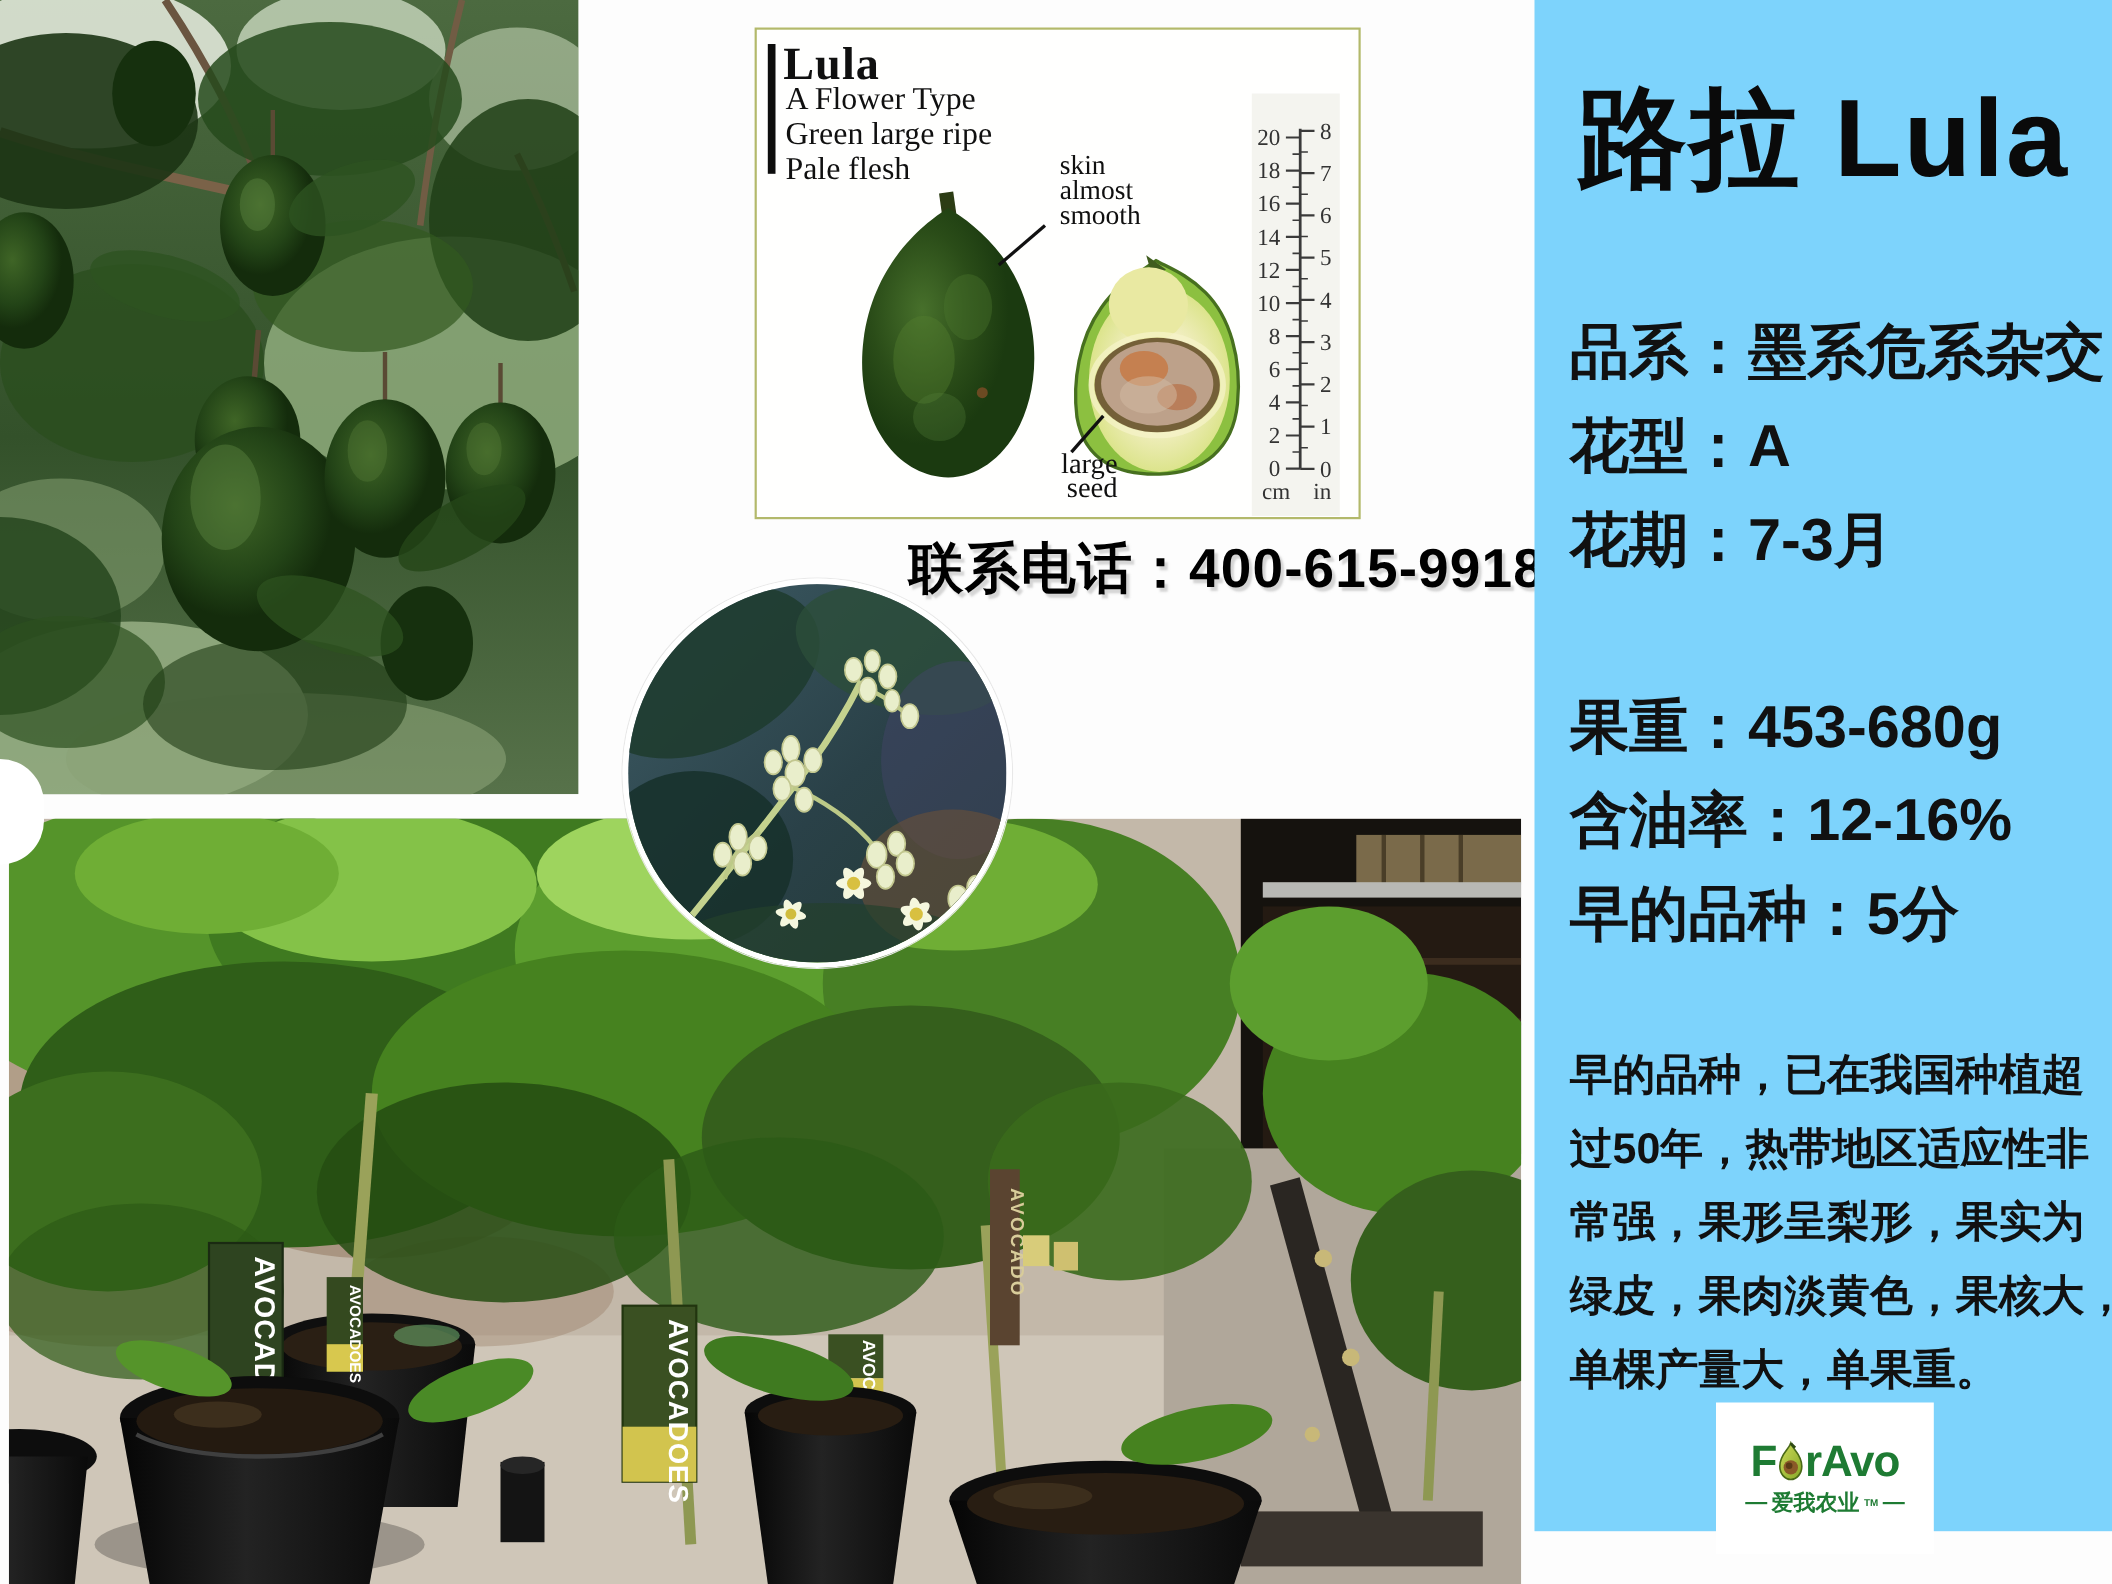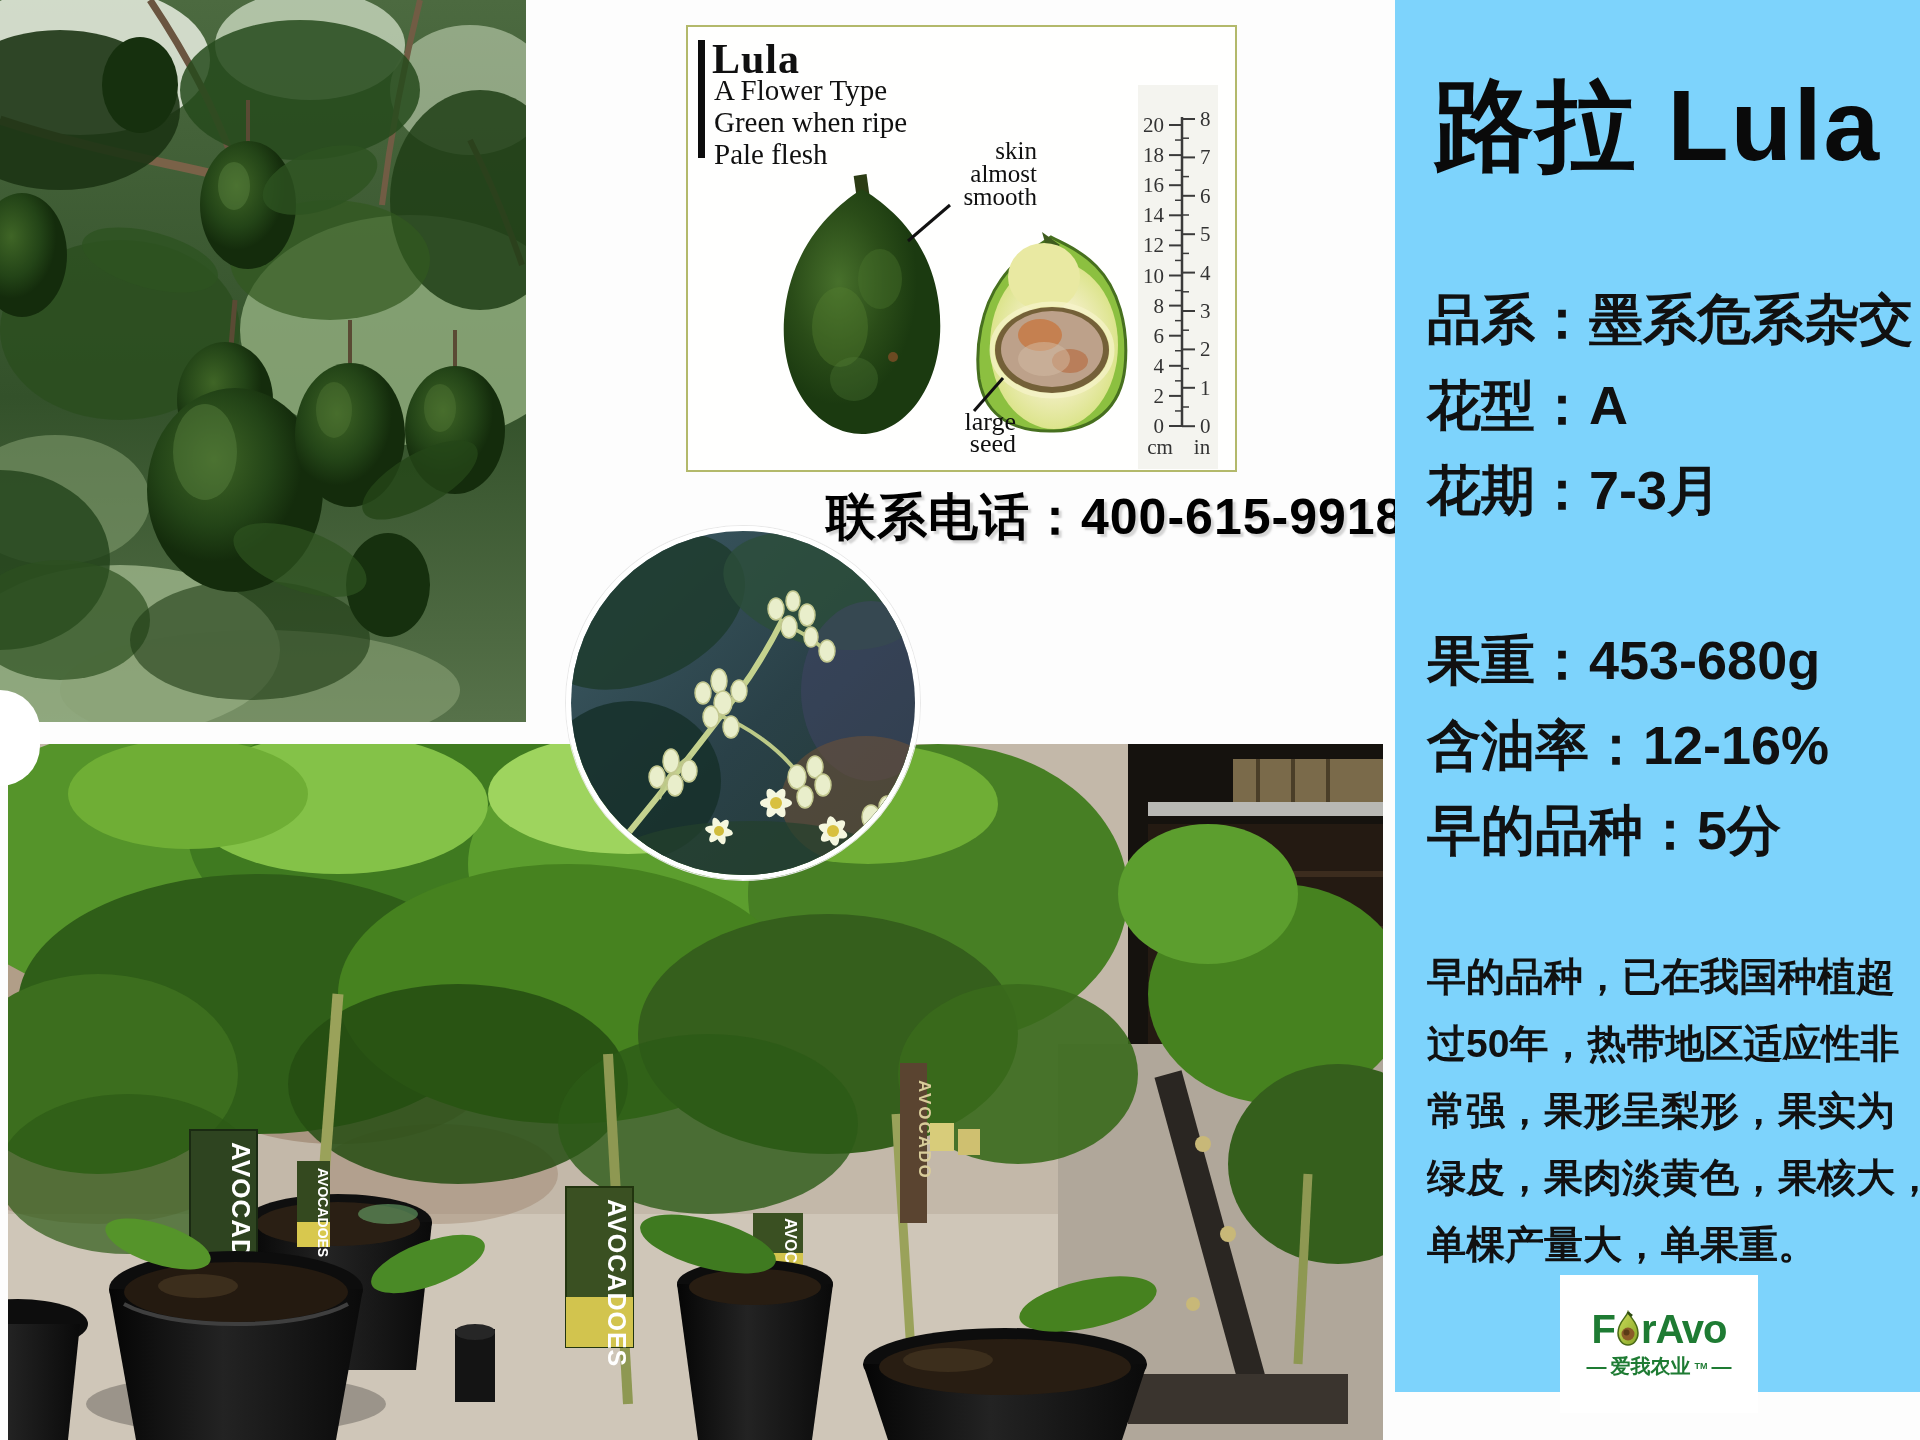--- a/index.html
+++ b/index.html
@@ -13,21 +13,21 @@
        border:5px solid #ffffff;overflow:hidden;z-index:2;box-shadow:0 0 0 1px #e8e8e8;}
   #corner-bump{left:0;top:690px;width:40px;height:96px;background:#ffffff;
        border-radius:0 48px 48px 0;z-index:3;}
   
   #diagram-box{left:686px;top:25px;width:547px;height:443px;background:#fffffe;
        border:2px solid #b3b96b;}
   #diagram-box .serif{font-family:"Liberation Serif",serif;color:#101010;}
   #lula-bar{left:10px;top:13px;width:7px;height:118px;background:#0d0d0d;}
   #lula-title{left:24px;top:8px;font-size:42px;font-weight:bold;letter-spacing:1px;}
   .diag-line{left:26px;font-size:29px;line-height:31px;}
-  #skin-label{right:198px;top:112px;text-align:right;font-size:25px;line-height:23px;}
+  #skin-label{right:198px;top:112px;font-size:25px;line-height:23px;}
   #seed-label{left:228px;top:384px;width:100px;text-align:right;font-size:26px;line-height:22px;}
   #diagram-svg{left:0;top:0;width:547px;height:443px;}
   
   #contact-text{left:826px;top:484px;font-size:50px;font-weight:bold;color:#000000;
        letter-spacing:1px;text-shadow:3px 3px 2px rgba(150,150,150,0.4);white-space:nowrap;}
   
   #sidebar{left:1395px;top:0;width:525px;height:1392px;background:#7dd3fc;z-index:4;}
   #sidebar-title{left:0;top:60px;width:100%;text-align:center;font-size:100px;
        font-weight:800;color:#0a0a0a;letter-spacing:2px;white-space:nowrap;}
   .spec-line{left:32px;font-size:54px;font-weight:bold;color:#111;white-space:nowrap;}
@@ -201,21 +201,21 @@
         <line x1="494" y1="380" x2="501" y2="380" stroke="#3a3a3a" stroke-width="1.5"></line>
         <line x1="494" y1="399.2" x2="507" y2="399.2" stroke="#3a3a3a" stroke-width="2"></line>
         <text x="512" y="406.2" text-anchor="start" font-size="21" fill="#333" font-family="&quot;Liberation Serif&quot;,serif">0</text>
         <text x="472" y="427" text-anchor="middle" font-size="21" fill="#333" font-family="&quot;Liberation Serif&quot;,serif">cm</text>
         <text x="514" y="427" text-anchor="middle" font-size="21" fill="#333" font-family="&quot;Liberation Serif&quot;,serif">in</text>
       </g>
   </svg>
   <div class="abs" id="lula-bar"></div>
   <div class="abs serif" id="lula-title">Lula</div>
   <div class="abs serif diag-line" style="top:48px">A Flower Type</div>
-  <div class="abs serif diag-line" style="top:80px">Green when ripe</div>
+  <div class="abs serif diag-line" style="top:80px">Green large ripe</div>
   <div class="abs serif diag-line" style="top:112px">Pale flesh</div>
   <div class="abs serif" id="skin-label">
     <div>skin</div>
     <div>almost</div>
     <div>smooth</div>
   </div>
   <div class="abs serif" id="seed-label">
     <div>large</div>
     <div>seed</div>
   </div>

